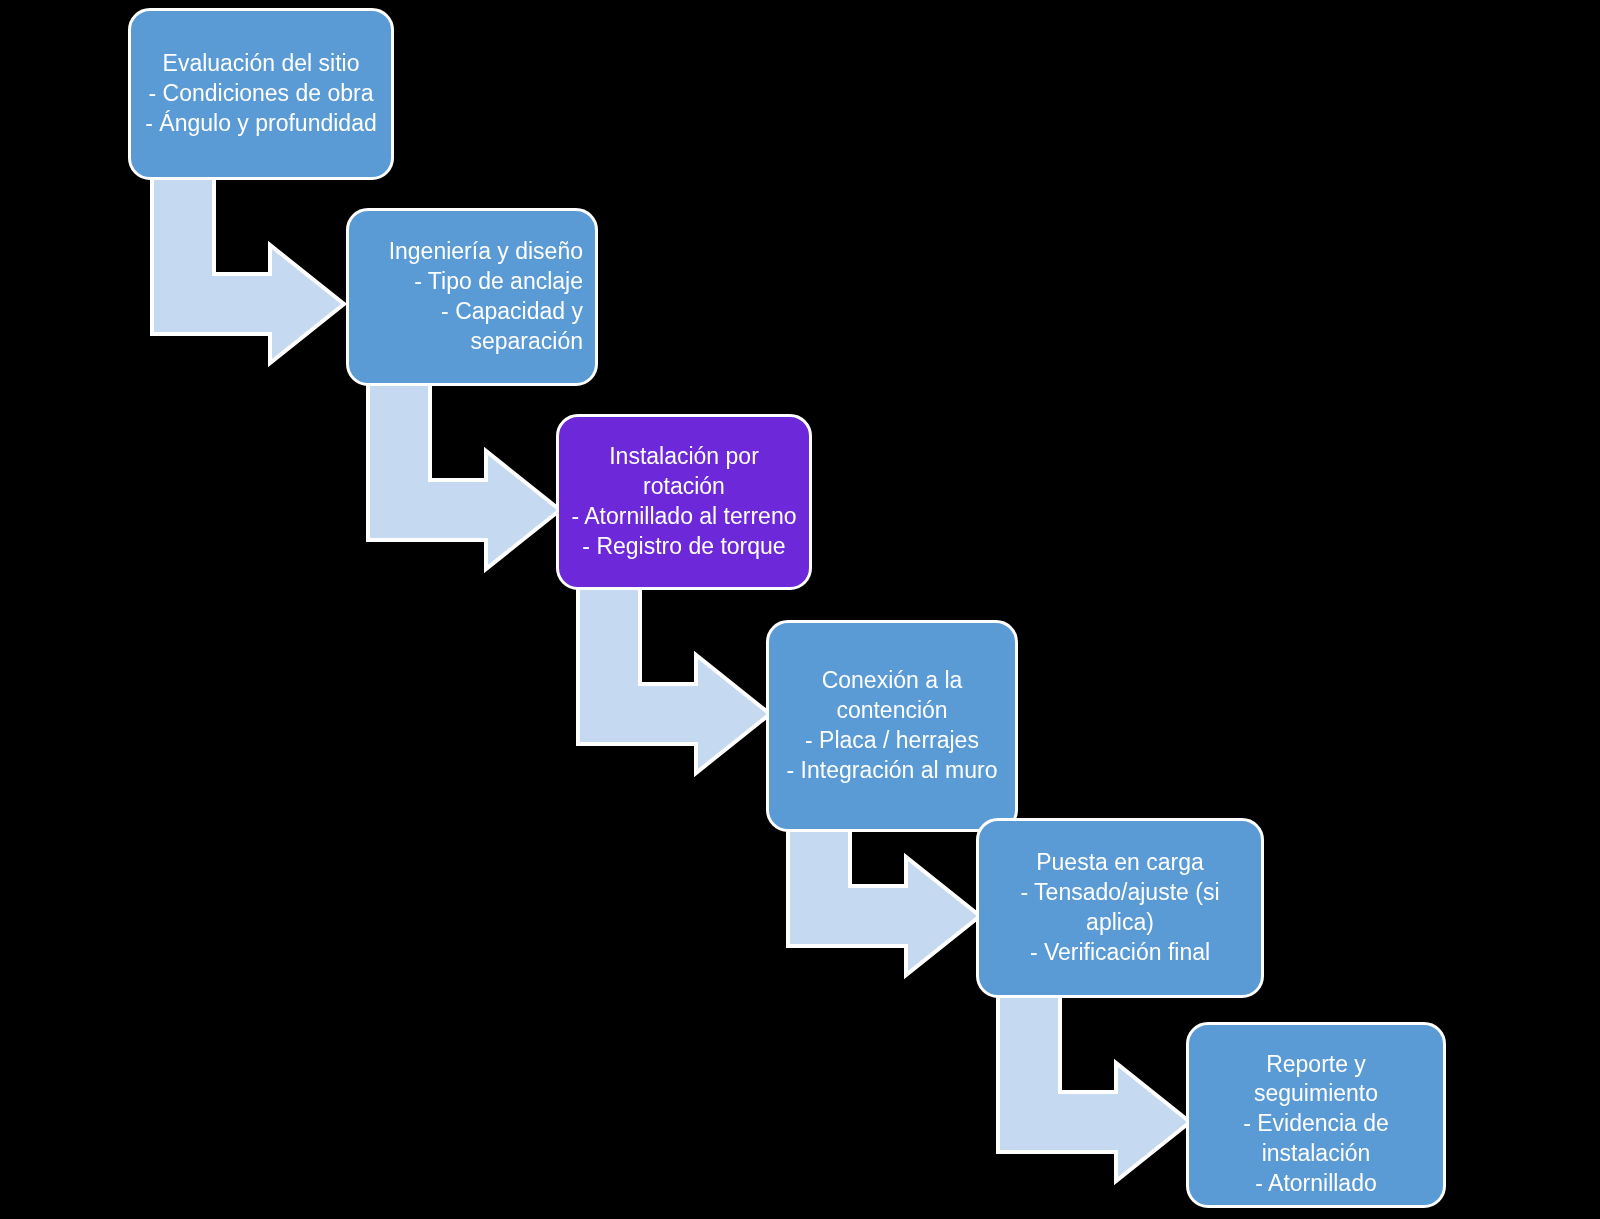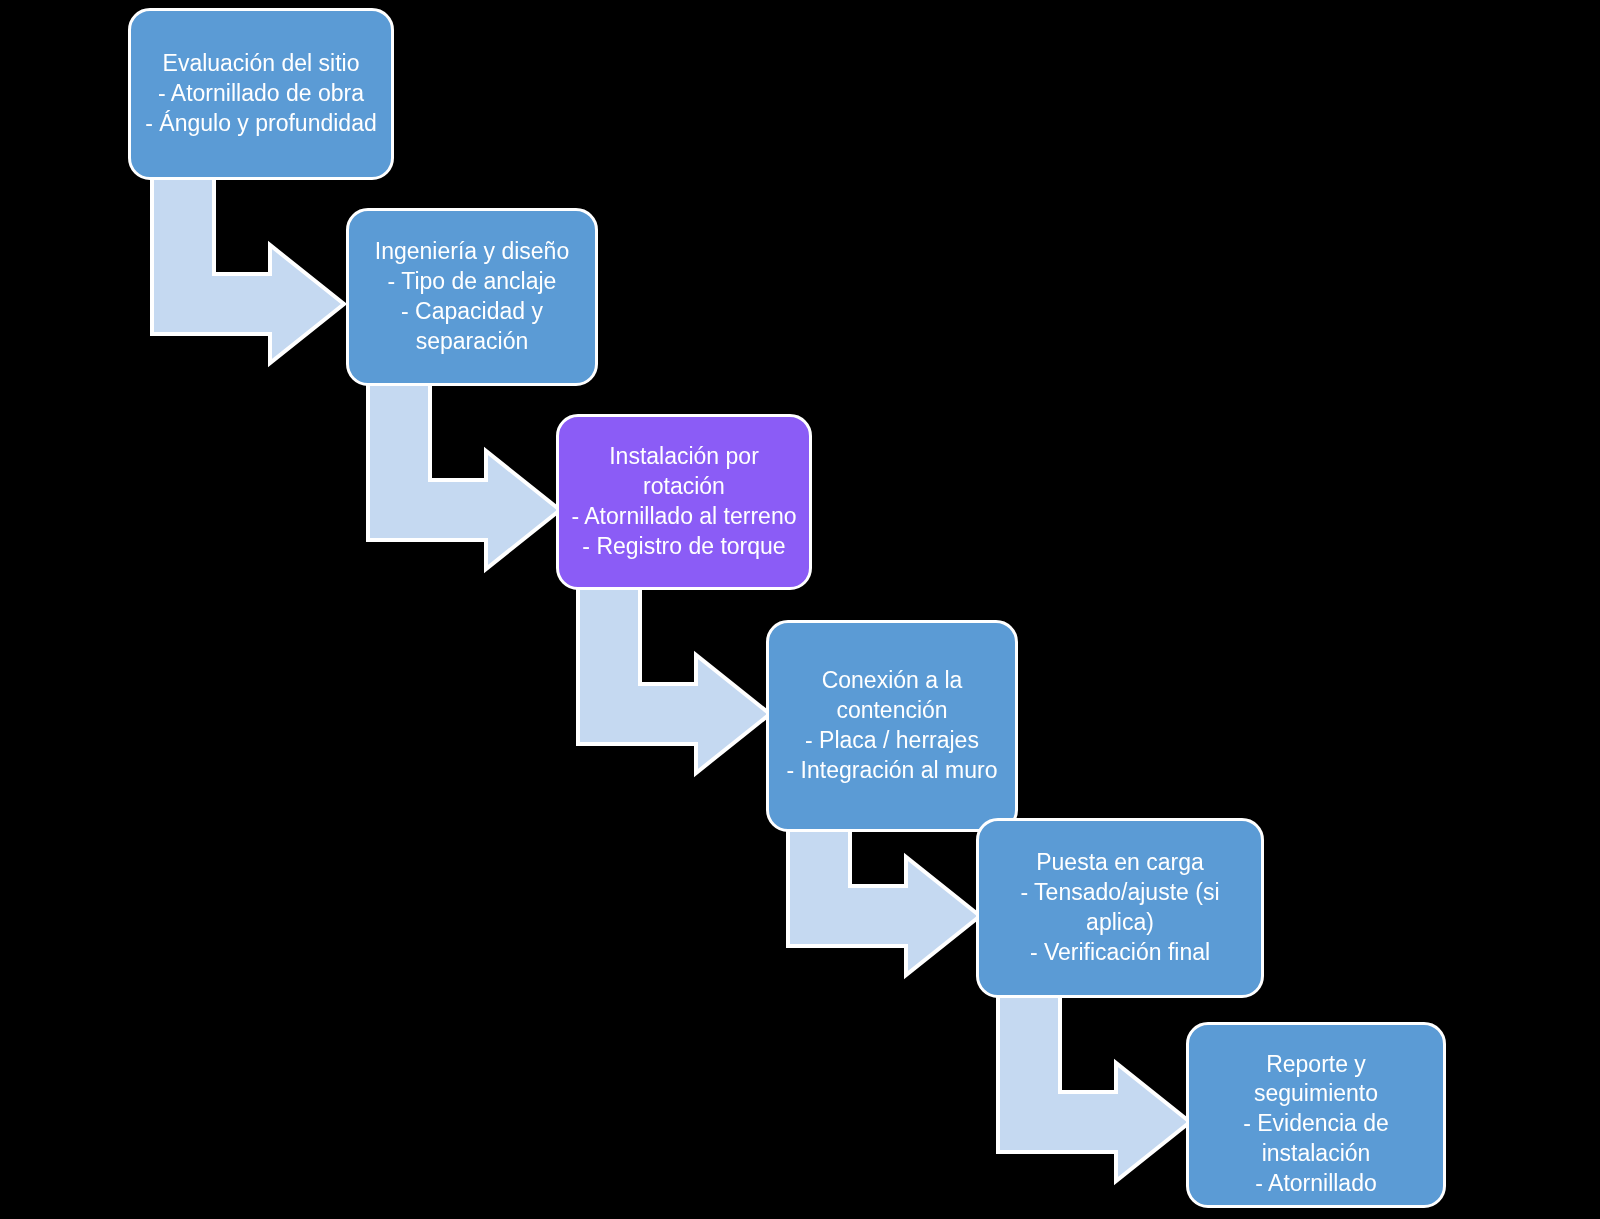--- a/index.html
+++ b/index.html
@@ -75,31 +75,31 @@
       </svg>
     </div>
   <div class="arrow-wrap" style="left: 998px; top: 994px; width: 192px; height: 158px;">
       <svg width="192" height="158" viewBox="0 0 192 158">
         <polygon points="0,0 62,0 62,98 118,98 118,69 192,128 118,187 118,158 0,158" fill="#C5D9F1" stroke="#FFFFFF" stroke-width="4" stroke-linejoin="miter"></polygon>
       </svg>
     </div>
 
   <div class="step-box" style="left: 128px; top: 8px; width: 266px; height: 172px; background: rgb(91, 155, 213); border-color: rgb(255, 255, 255); color: rgb(255, 255, 255);">
     <span class="step-line title">Evaluación del sitio</span>
-    <span class="step-line">- Atornillado de obra</span>
+    <span class="step-line">- Condiciones de obra</span>
     <span class="step-line">- Ángulo y profundidad</span>
   </div>
 
-  <div class="step-box" style="left: 346px; top: 208px; width: 252px; height: 178px; background: rgb(91, 155, 213); border-color: rgb(255, 255, 255); color: rgb(255, 255, 255);">
+  <div class="step-box" style="left: 346px; top: 208px; width: 252px; height: 178px; background: rgb(91, 155, 213); border-color: rgb(255, 255, 255); color: rgb(255, 255, 255); text-align: right;">
     <span class="step-line title">Ingeniería y diseño</span>
     <span class="step-line">- Tipo de anclaje</span>
     <span class="step-line">- Capacidad y separación</span>
   </div>
 
-  <div class="step-box" style="left: 556px; top: 414px; width: 256px; height: 176px; background: #8b5cf6; border-color: rgb(255, 255, 255); color: rgb(255, 255, 255);">
+  <div class="step-box" style="left: 556px; top: 414px; width: 256px; height: 176px; background: #6d28d9; border-color: rgb(255, 255, 255); color: rgb(255, 255, 255);">
     <span class="step-line title">Instalación por rotación</span>
     <span class="step-line">- Atornillado al terreno</span>
     <span class="step-line">- Registro de torque</span>
   </div>
 
   <div class="step-box" style="left: 766px; top: 620px; width: 252px; height: 212px; background: rgb(91, 155, 213); border-color: rgb(255, 255, 255); color: rgb(255, 255, 255);">
     <span class="step-line title">Conexión a la contención</span>
     <span class="step-line">- Placa / herrajes</span>
     <span class="step-line">- Integración al muro</span>
   </div>

